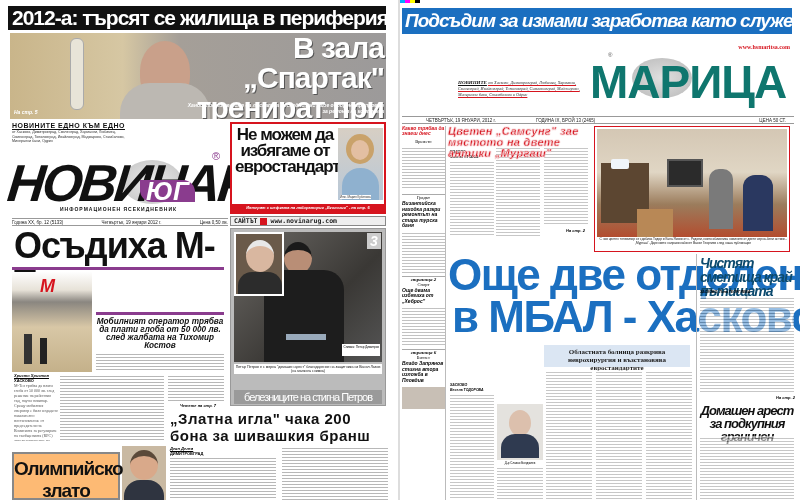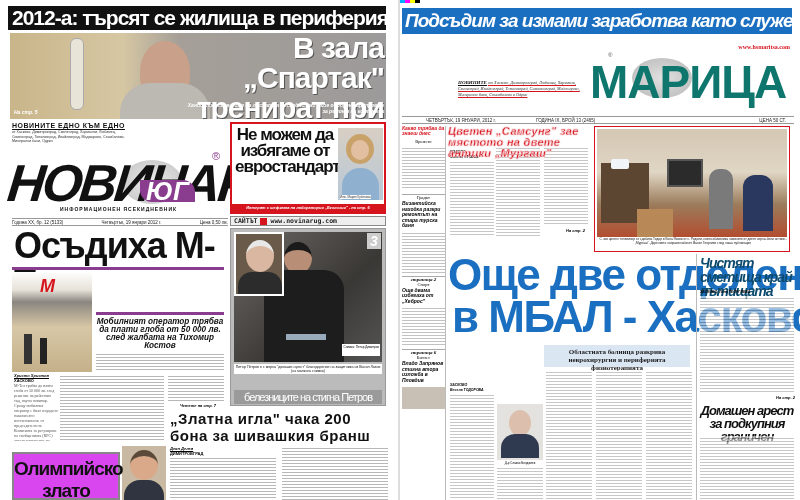--- a/index.html
+++ b/index.html
@@ -83,21 +83,21 @@
   <div class="ab lines" style="left:96px;top:352px;width:128px;height:20px;opacity:0.7"></div>
   <div class="ab lines" style="left:60px;top:374px;width:104px;height:66px;opacity:0.7"></div>
   <div class="ab lines" style="left:168px;top:374px;width:56px;height:28px;opacity:0.7"></div>
   <div class="ab" style="left:180px;top:403px;font-size:4px;font-style:italic;font-weight:bold;">Четете на стр. 7</div>
 
   <div class="ab photo" style="left:122px;top:446px;width:44px;height:54px;background:#c9b9a2;">
     <div class="ab" style="left:8px;top:4px;width:28px;height:30px;background:#d9a98a;border-radius:50%;border-top:6px solid #5b4a3a;"></div>
     <div class="ab" style="left:2px;top:34px;width:40px;height:20px;background:#2f3440;border-radius:16px 16px 0 0;"></div>
   </div>
 
-  <div class="ab" style="left:12px;top:452px;width:108px;height:48px;border:2px solid #888;background:#d946ef;">
+  <div class="ab" style="left:12px;top:452px;width:108px;height:48px;border:2px solid #888;background:#fdba74;">
     <div class="cond" style="font-size:19px;text-align:center;color:#111;line-height:22px;margin-top:4px;">Олимпийско злато</div>
   </div>
 
   <div class="ab" style="left:230px;top:228px;width:156px;height:178px;background:#bbb;border:1px solid #999;">
     <div class="ab photo" style="left:3px;top:3px;width:148px;height:130px;background:linear-gradient(135deg,#6d6a66,#3a3835 60%,#555);">
       <div class="ab" style="left:50px;top:10px;width:28px;height:32px;background:#b98e76;border-radius:50%;border-top:8px solid #1a1a1a;"></div>
       <div class="ab" style="left:30px;top:38px;width:80px;height:92px;background:#1d1d1d;border-radius:20px 20px 0 0;"></div>
       <div class="ab" style="left:52px;top:102px;width:40px;height:6px;background:#9ab"></div>
       <div class="ab" style="left:108px;top:112px;width:38px;height:12px;background:#fff;font-size:3px;text-align:right;padding:1px;line-height:4px;">Снимка: Петър Димитров</div>
     </div>
@@ -178,21 +178,21 @@
       <div class="ab" style="left:112px;top:40px;width:24px;height:60px;background:#7a7a7a;border-radius:10px 10px 0 0;"></div>
       <div class="ab" style="left:146px;top:46px;width:30px;height:56px;background:#2a3860;border-radius:12px 12px 0 0;"></div>
     </div>
     <div class="ab" style="left:4px;top:111px;width:188px;font-size:3.2px;line-height:3.8px;text-align:center;color:#111;">С нов цветен телевизор се сдобиха Тодор и Кала Якови от с. Родопи, които обиколиха новините от двете черно-бели антики - „Мургаш". Дарението направи кабинет Васил Георгиев след наша публикация</div>
   </div>
 
   <div class="ab cond" style="left:48px;top:254px;width:250px;font-size:44px;line-height:42px;color:#1b6fc0;white-space:nowrap;letter-spacing:-1.5px;">
     <div>Още две отделения</div>
     <div style="margin-left:4px">в МБАЛ - Хасково</div>
   </div>
-  <div class="ab" style="left:144px;top:345px;width:146px;height:22px;background:#dbe6f3;font-family:'Liberation Serif',serif;font-size:7px;font-weight:bold;text-align:center;line-height:8px;padding-top:3px;color:#222;">Областната болница разкрива неврохирургия и периферията физиотерапията</div>
+  <div class="ab" style="left:144px;top:345px;width:146px;height:22px;background:#dbe6f3;font-family:'Liberation Serif',serif;font-size:7px;font-weight:bold;text-align:center;line-height:8px;padding-top:3px;color:#222;">Областната болница разкрива неврохирургия и възстановява евростандартите</div>
   <div class="ab" style="left:50px;top:383px;font-size:3.5px;font-style:italic;font-weight:bold;">ХАСКОВО</div>
   <div class="ab" style="left:50px;top:388px;font-size:3.5px;font-style:italic;font-weight:bold;">Весела ТОДОРОВА</div>
   <div class="ab lines" style="left:50px;top:393px;width:44px;height:107px;opacity:0.55"></div>
   <div class="ab photo" style="left:97px;top:404px;width:46px;height:56px;background:#e4e2de;">
     <div class="ab" style="left:12px;top:6px;width:22px;height:26px;background:#dcc0ad;border-radius:50%;"></div>
     <div class="ab" style="left:4px;top:30px;width:38px;height:24px;background:#2f3a50;border-radius:14px 14px 0 0;"></div>
   </div>
   <div class="ab" style="left:97px;top:461px;width:46px;font-size:3px;text-align:center;">Д-р Славчо Бояджиев</div>
   <div class="ab lines" style="left:97px;top:466px;width:46px;height:34px;opacity:0.55"></div>
   <div class="ab lines" style="left:146px;top:370px;width:46px;height:130px;opacity:0.55"></div>

